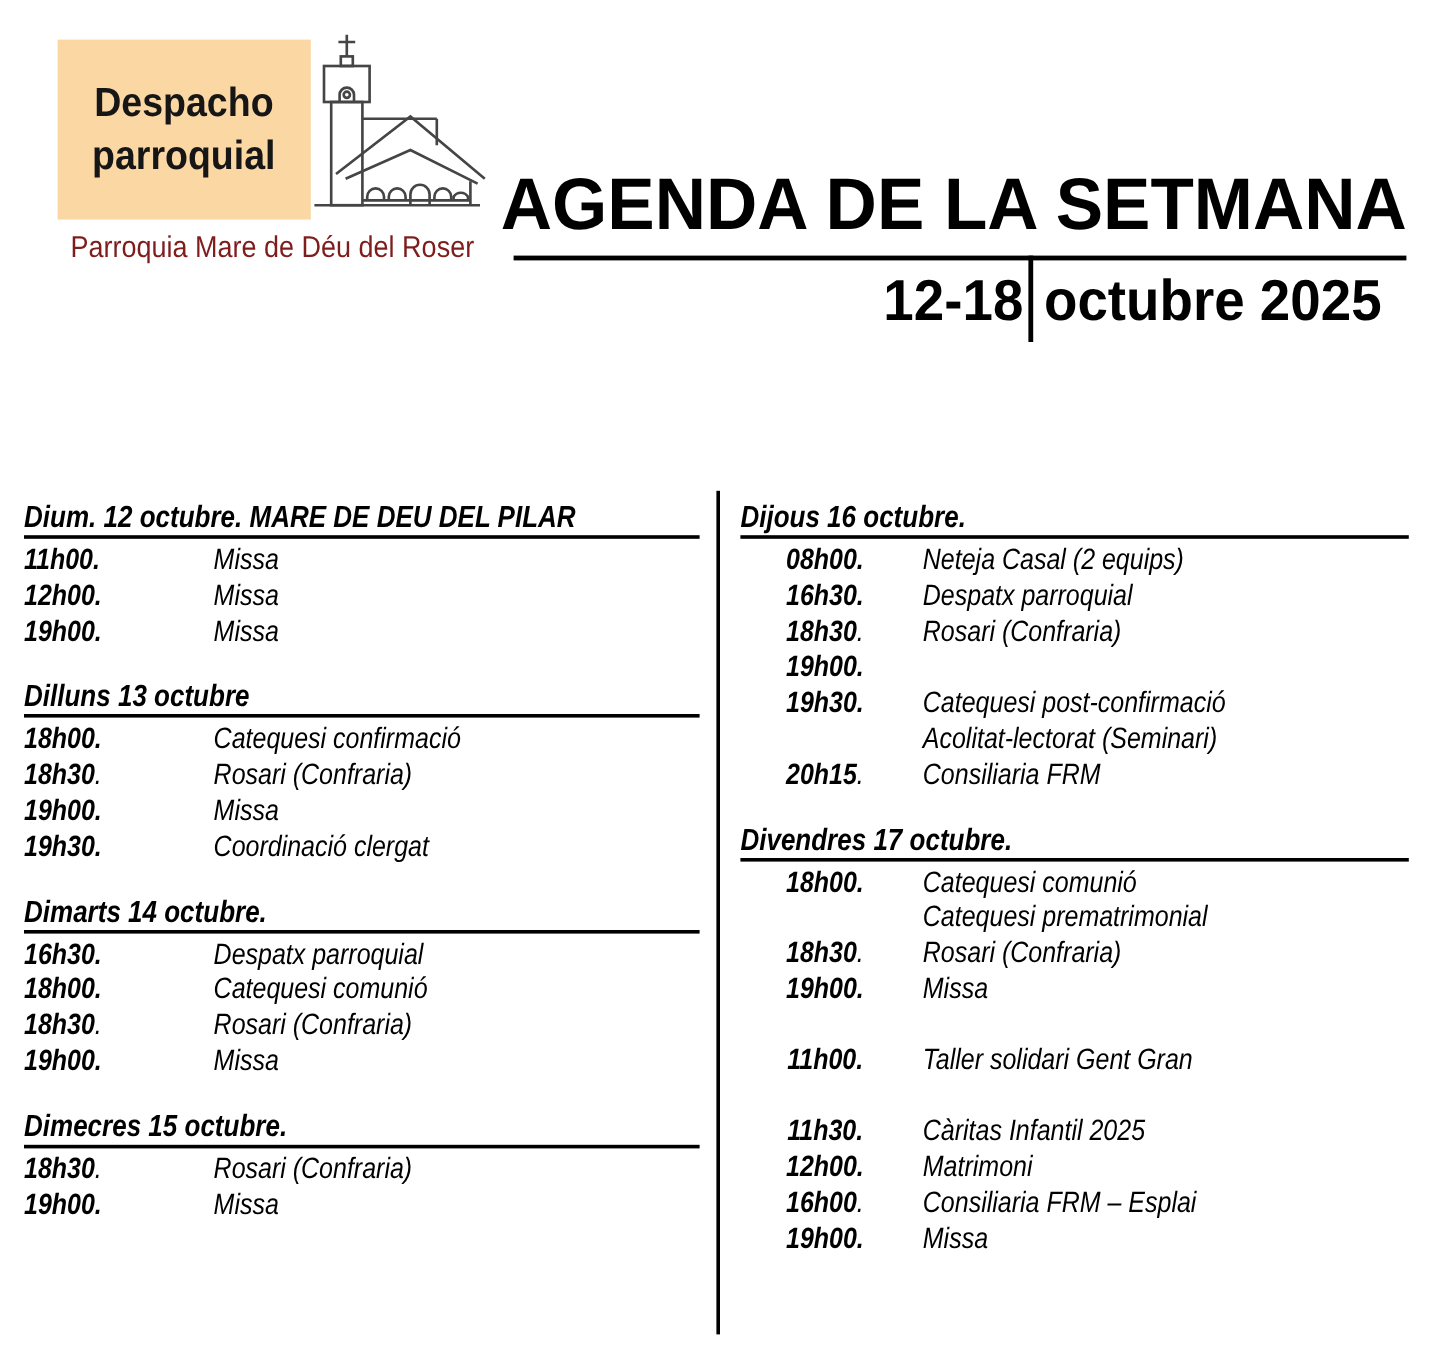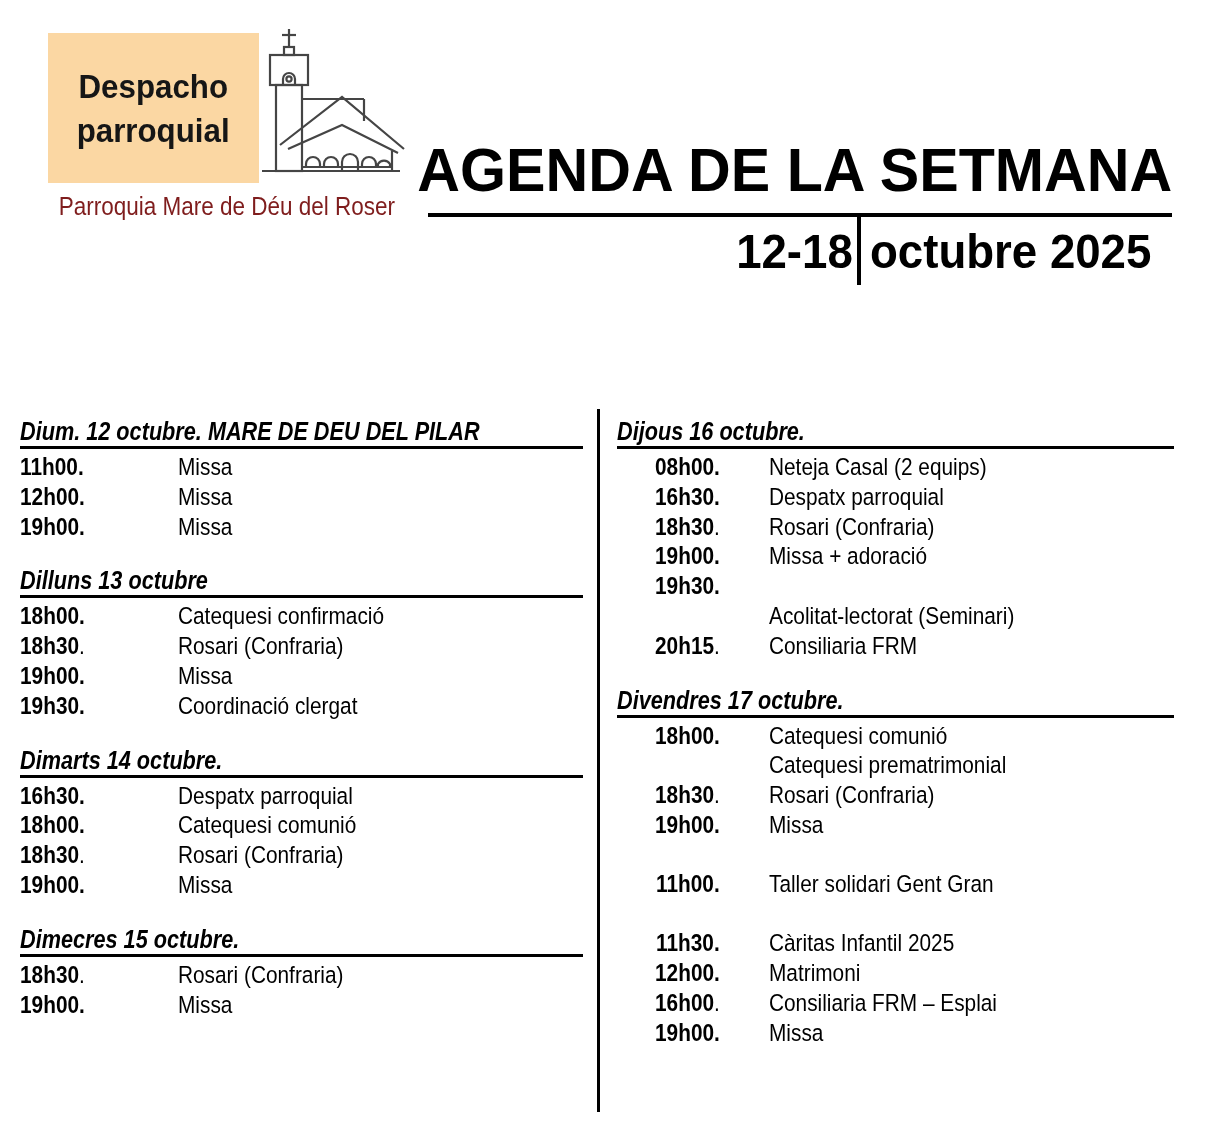--- a/index.html
+++ b/index.html
@@ -50,21 +50,21 @@
   .col { position:absolute; top:418px; font-size:24.5px; }
   .col-left  { left:20px;  width:563px; }
   .col-right { left:617px; width:557px; }
   .divider { position:absolute; left:597px; top:409px; width:3px; height:703px; background:#000; }
   .block { margin-bottom:26px; }
   .block-title {
     font-size:25.5px; font-weight:700; line-height:26px;
     padding-bottom:2px; border-bottom:3px solid #000; white-space:nowrap;font-style:italic;
   }
   .rows { padding-top:3px; }
-  .row { display:flex; line-height:29.8px; }
+  .row { display:flex; line-height:29.8px;font-style:italic; }
   .time { font-weight:700; }
   .col-left  .time { flex:0 0 158px; }
   .col-right .time { flex:0 0 152px;text-align:center; }
   .time .tp { font-weight:400; }
   .desc { flex:1; }
   .cond { display:inline-block; transform:scaleX(0.85); transform-origin:0 50%; white-space:nowrap; }
 </style>
 </head>
 <body>
 
@@ -195,24 +195,24 @@
           <div class="row">
             <span class="time"><span class="cond"><span class="tb">16h30.</span><span class="tp"></span></span></span>
             <span class="desc"><span class="cond dt">Despatx parroquial</span></span>
           </div>
           <div class="row">
             <span class="time"><span class="cond"><span class="tb">18h30</span><span class="tp">.</span></span></span>
             <span class="desc"><span class="cond dt">Rosari (Confraria)</span></span>
           </div>
           <div class="row">
             <span class="time"><span class="cond"><span class="tb">19h00.</span><span class="tp"></span></span></span>
-            <span class="desc"><span class="cond dt">Missa + adoració</span></span>
           </div>
           <div class="row">
             <span class="time"><span class="cond"><span class="tb">19h30.</span><span class="tp"></span></span></span>
+            <span class="desc"><span class="cond dt">Catequesi post-confirmació</span></span>
           </div>
           <div class="row">
             <span class="time"><span class="cond"><span class="tb"></span><span class="tp"></span></span></span>
             <span class="desc"><span class="cond dt">Acolitat-lectorat (Seminari)</span></span>
           </div>
           <div class="row">
             <span class="time"><span class="cond"><span class="tb">20h15</span><span class="tp">.</span></span></span>
             <span class="desc"><span class="cond dt">Consiliaria FRM</span></span>
           </div>
         </div>

